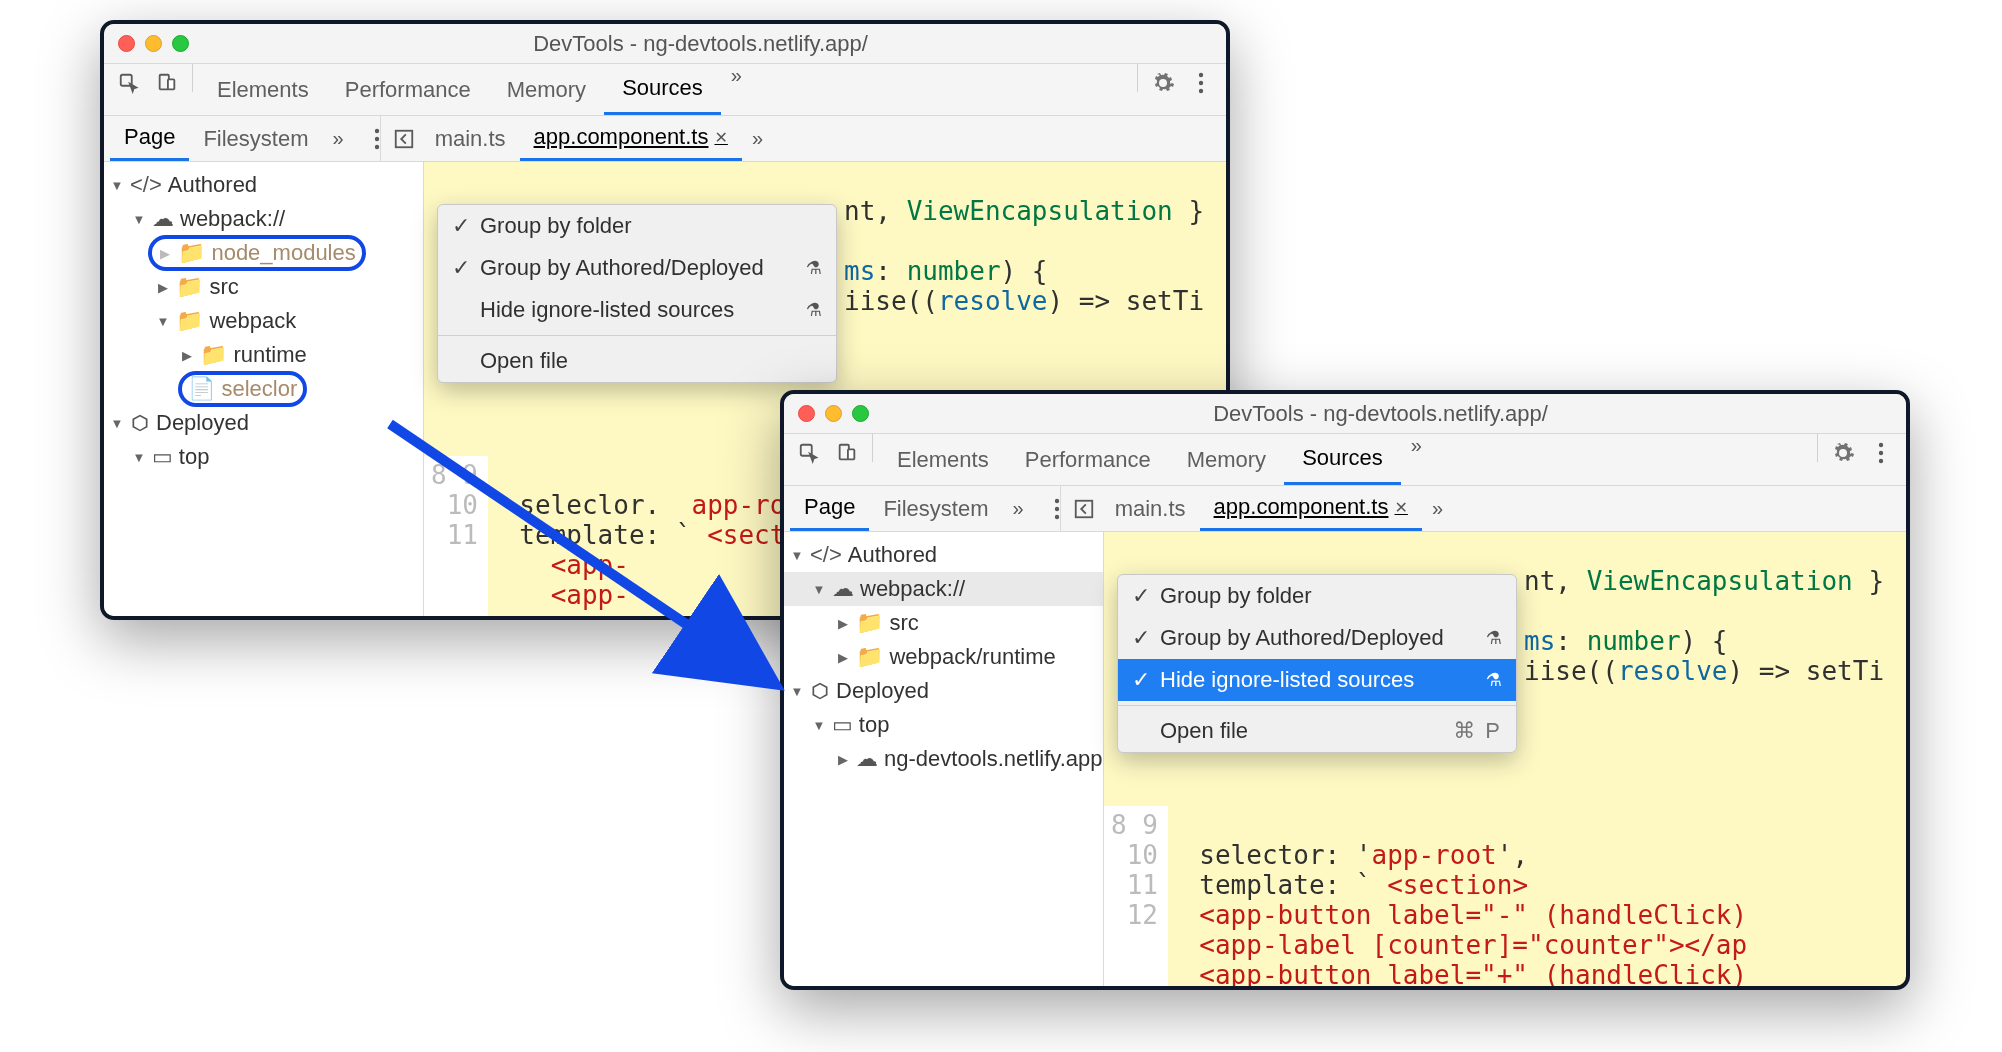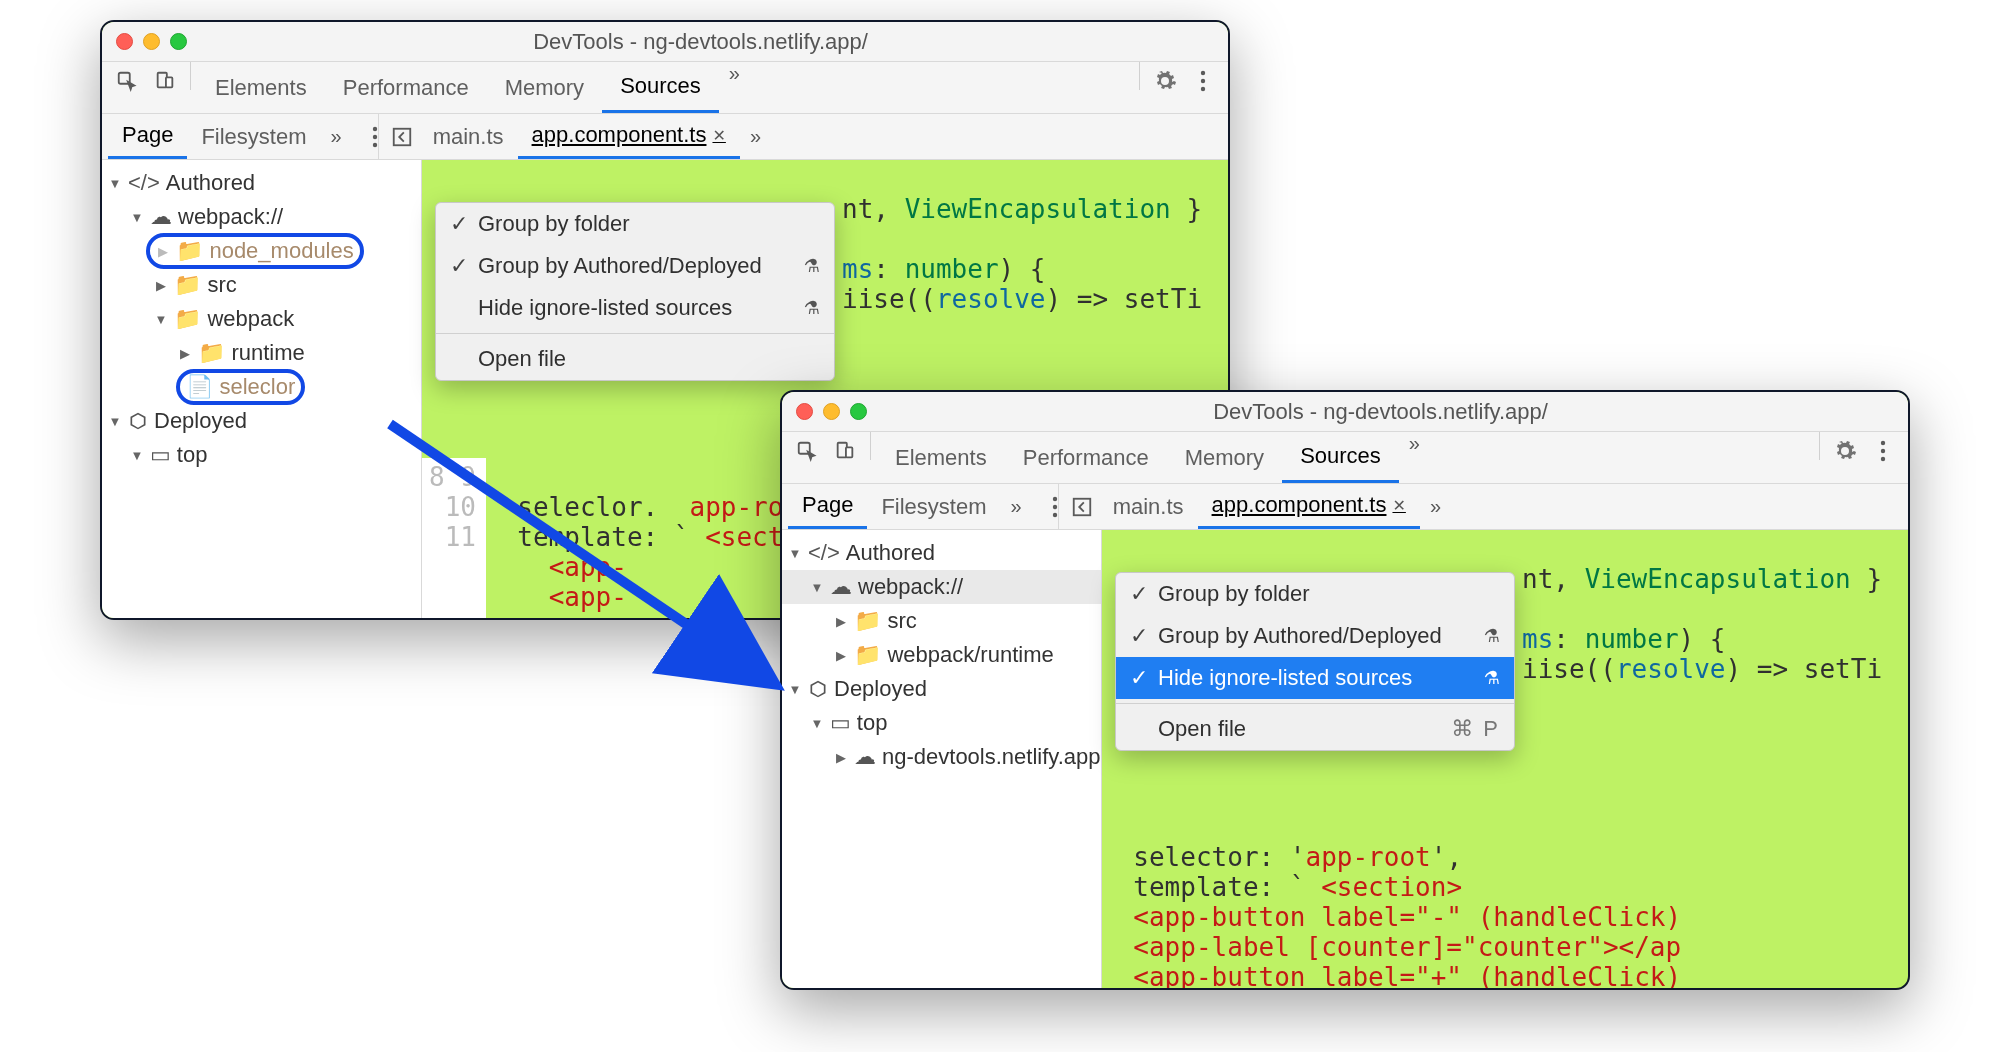--- a/index.html
+++ b/index.html
@@ -7,24 +7,24 @@
     font-family: -apple-system, BlinkMacSystemFont, "Segoe UI", Helvetica, Arial, sans-serif;
     background: #fff;
     width: 2002px;
     height: 1052px;
     position: relative;
     font-size: 22px;
     color: #303030;
   }
   .window {
     position: absolute;
-    background: #bef264;
+    background: #fef9c3;
     border-radius: 14px;
     box-shadow: 0 20px 60px rgba(0,0,0,.35);
-    border: 2px solid #0f172a;
+    border: 4px solid #0f172a;
     overflow: hidden;
   }
   .titlebar {
     display: flex;
     align-items: center;
     height: 40px;
     padding: 0 14px;
     background: #f4f4f4;
     border-bottom: 1px solid #d9d9d9;
   }
@@ -398,20 +398,27 @@
         </div>
     </div>
     <div class="editor">
       <div class="code" style="padding-left:420px">
 <span>nt, </span><span class="green">ViewEncapsulation</span><span> }</span>
 &nbsp;
 <span class="blue">ms</span><span>: </span><span class="green">number</span><span>) {</span>
 <span>iise((</span><span class="blue">resolve</span><span>) =&gt; setTi</span>
       </div>
       <div style="position:absolute; left:0; bottom:0; right:0; display:flex; height:180px;">
+        <div class="gutter">
+<span>8</span>
+<span>9</span>
+<span>10</span>
+<span>11</span>
+<span>12</span>
+        </div>
         <div class="code">
   <span>selector: '</span><span class="red">app-root</span><span>',</span>
   <span>template: `</span><span class="red"> &lt;section&gt;</span>
 <span class="red">  &lt;app-button label="-" (handleClick)</span>
 <span class="red">  &lt;app-label [counter]="counter"&gt;&lt;/ap</span>
 <span class="red">  &lt;app-button label="+" (handleClick)</span>
         </div>
       </div>
     </div>
   </div>

